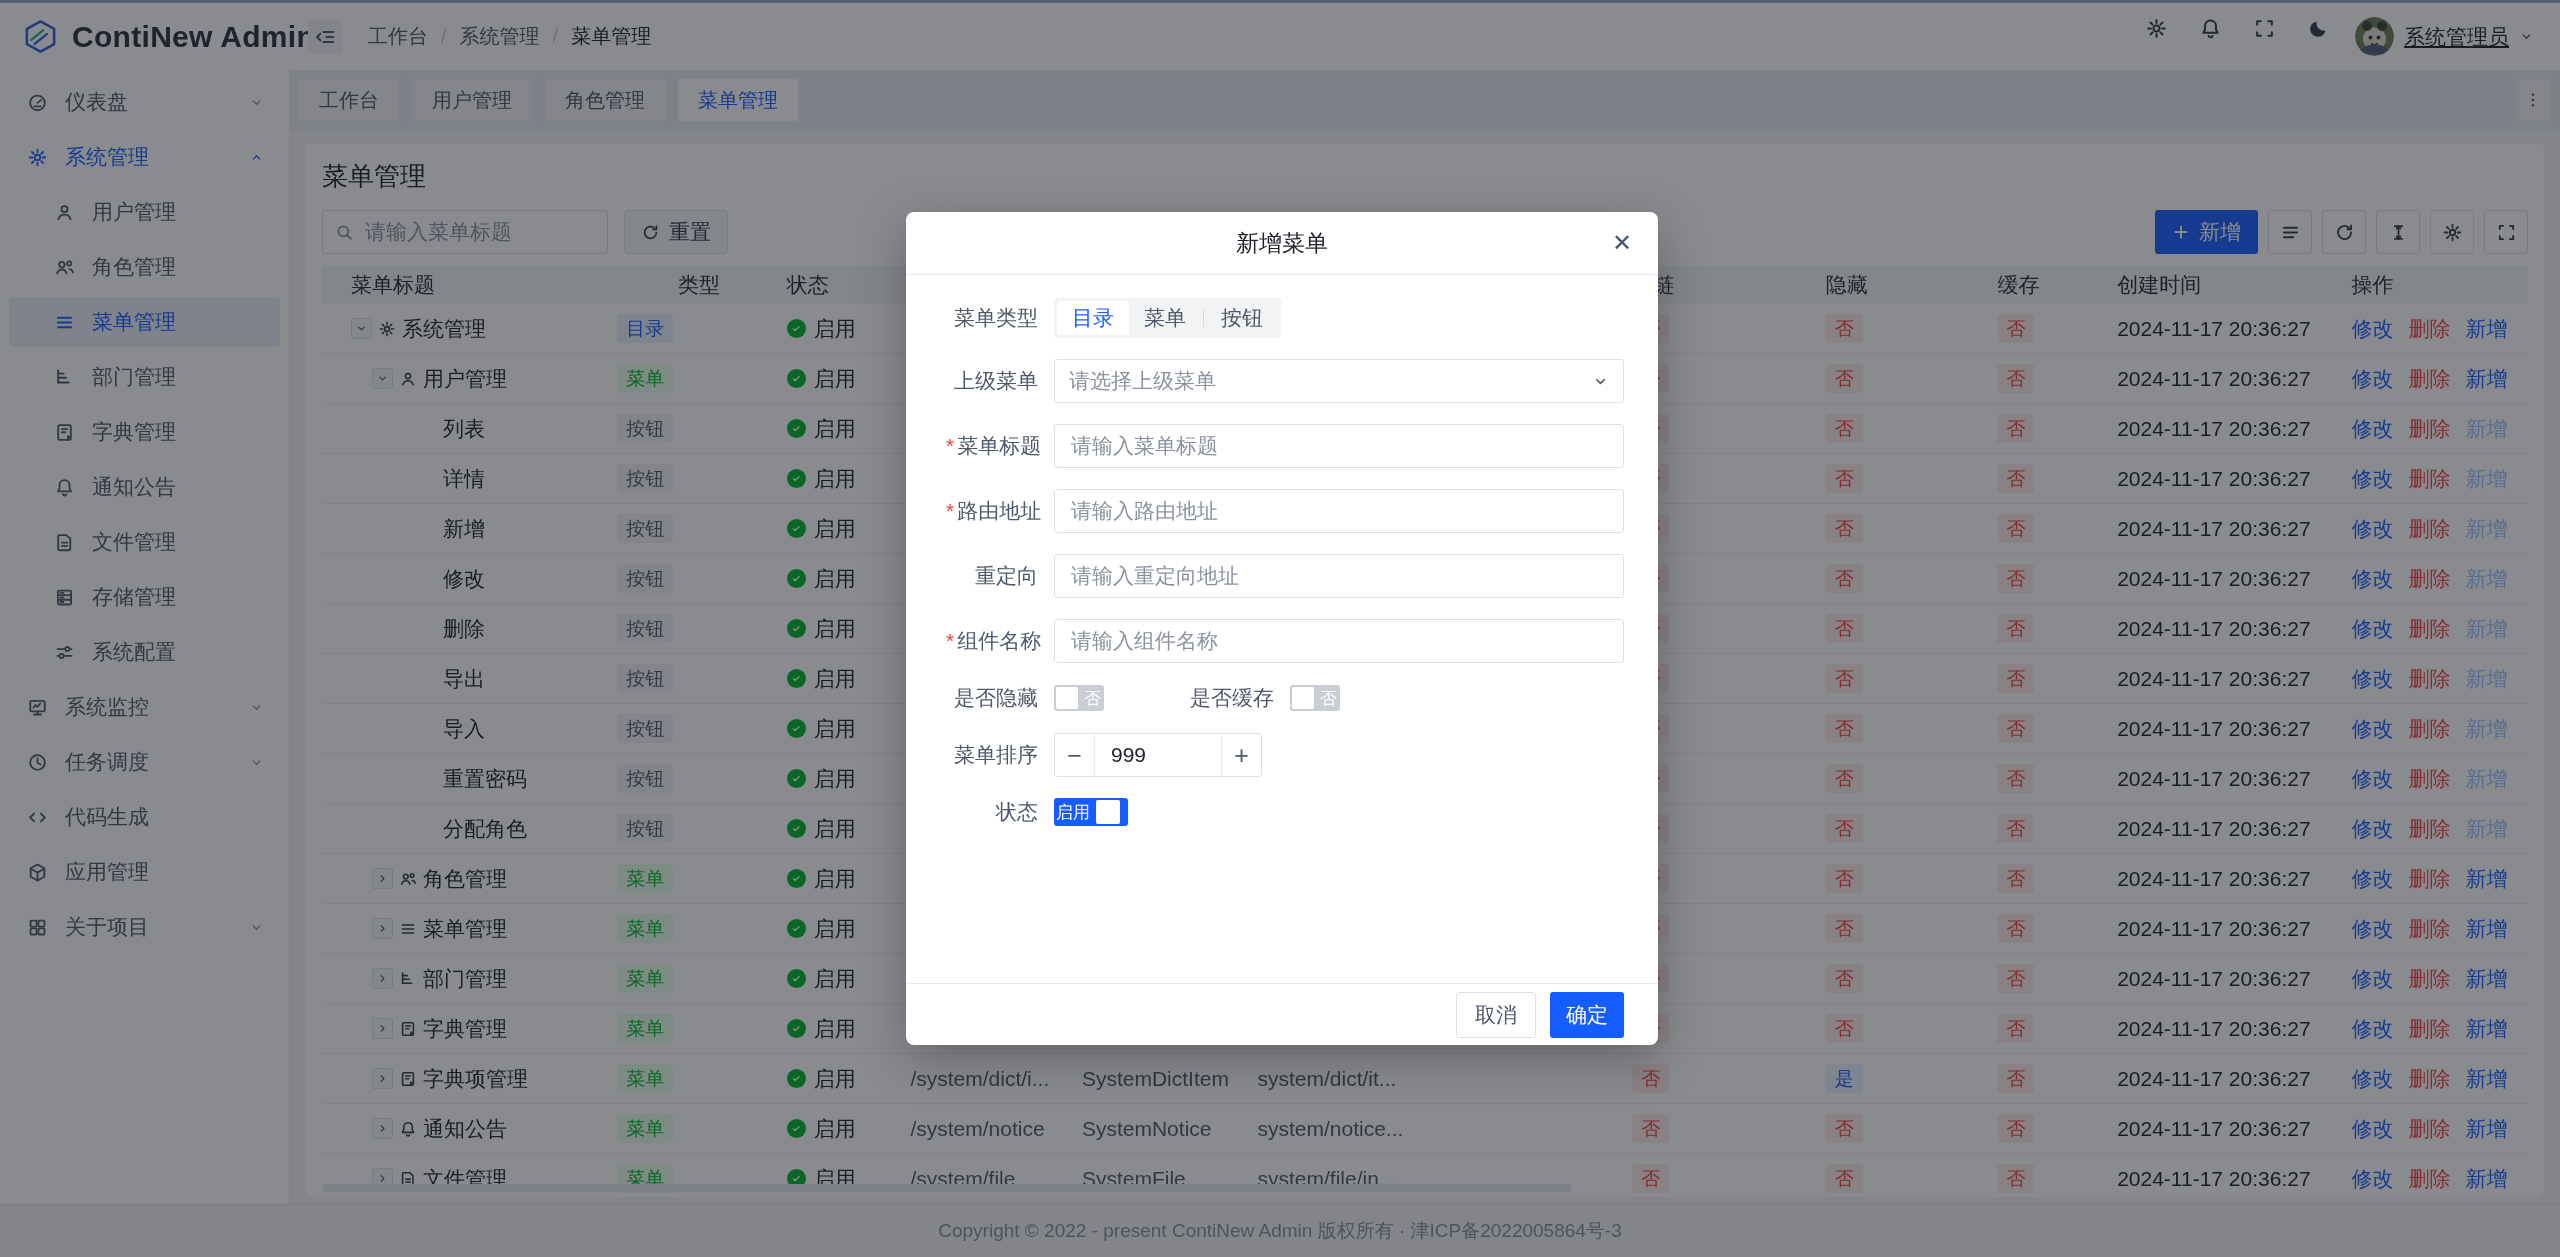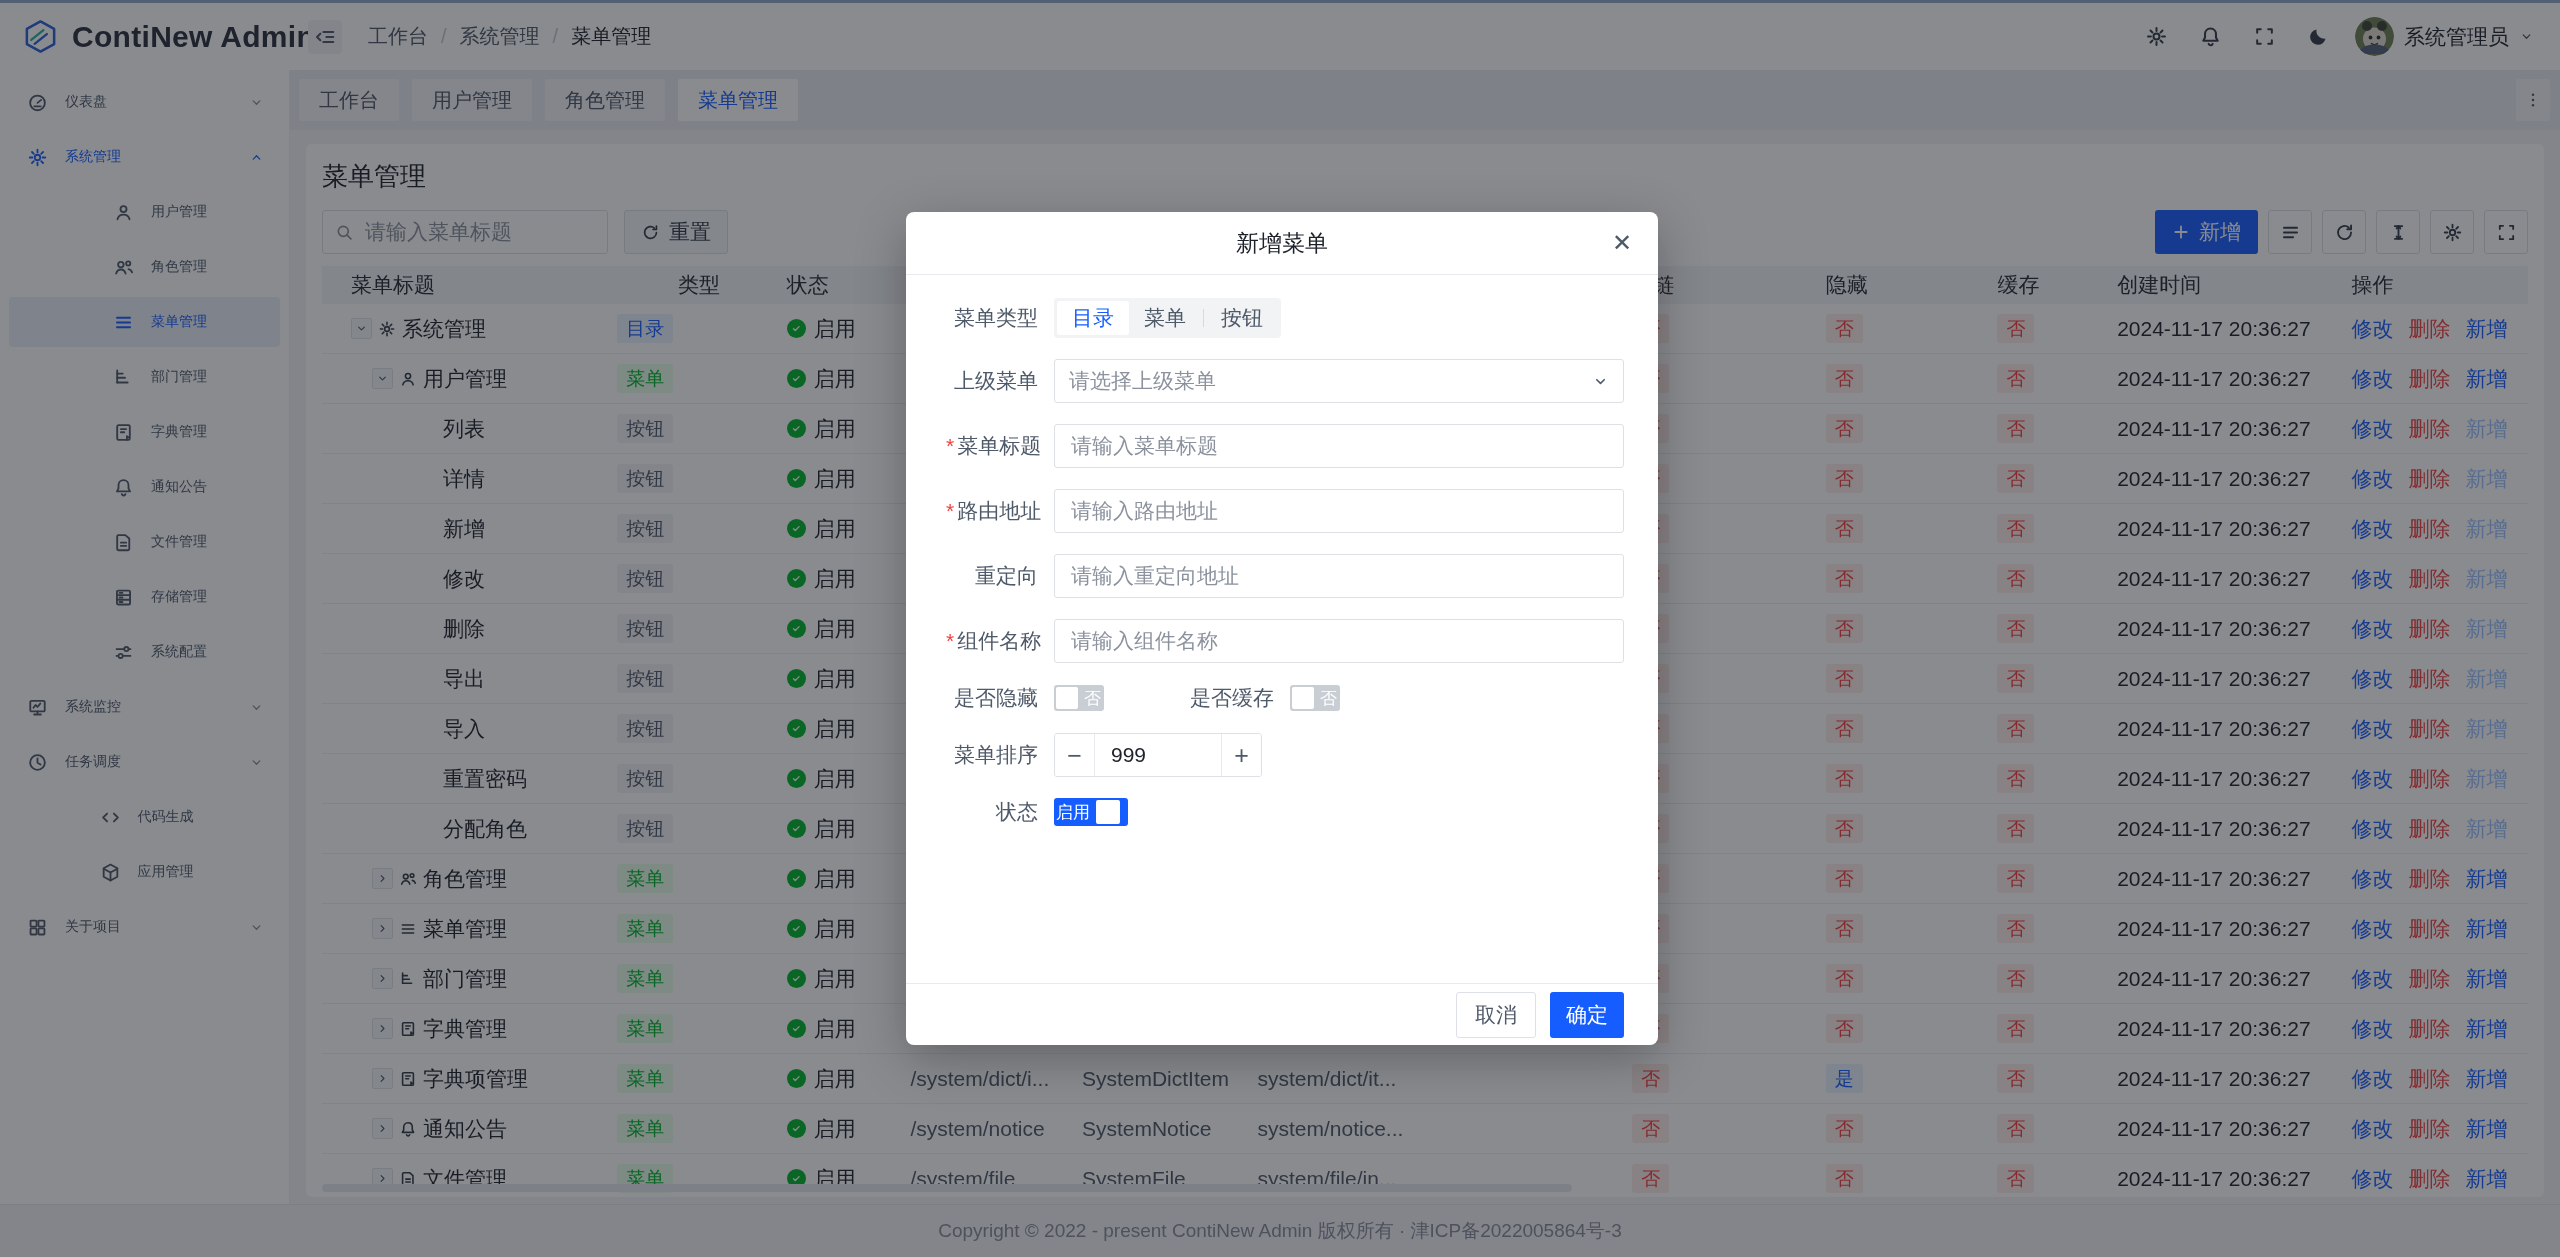--- a/index.html
+++ b/index.html
@@ -13,31 +13,31 @@
 
   
   .header{position:absolute;top:3px;left:0;right:0;height:67px;background:#fff;display:flex;align-items:center;z-index:5;}
   .logo{width:290px;box-sizing:border-box;display:flex;align-items:center;gap:13px;padding-left:22px;flex:none;}
   .logo-text{font-size:30px;font-weight:600;color:#2a2f3a;letter-spacing:.3px;white-space:nowrap;}
   .collapse-btn{width:34px;height:34px;background:#f2f3f5;border:0;border-radius:4px;display:flex;align-items:center;justify-content:center;color:#4e5969;margin-left:18px;}
   .collapse-btn .icon{width:22px;height:22px;}
   .breadcrumb{display:flex;align-items:center;gap:13px;font-size:20px;color:#4e5969;margin-left:26px;}
   .breadcrumb .crumb-last{color:#1d2129;}
   .breadcrumb .sep{color:#c2c7cf;}
-  .header-right{margin-left:auto;display:flex;align-items:center;gap:31px;padding-right:26px;}
+  .header-right{margin-left:auto;display:flex;gap:31px;padding-right:26px;text-decoration:underline;}
   .hicon{width:23px;height:23px;color:#333a47;}
   .hicon-btn{background:none;border:0;padding:0;display:flex;}
   .avatar{width:39px;height:39px;border-radius:50%;overflow:hidden;flex:none;display:block;}
   .user-chip{display:flex;align-items:center;gap:10px;margin-left:-6px;}
   .user-name{font-size:21px;color:#1d2129;white-space:nowrap;}
   .chev-sm{width:15px;height:15px;color:#4e5969;}
 
   
   .sidebar{position:absolute;top:70px;left:0;width:290px;bottom:53px;background:#fff;border-right:1px solid #eceef1;box-sizing:border-box;padding-top:2px;z-index:4;overflow:hidden;}
-  .side-item{height:50px;margin:5px 9px 0;border-radius:4px;display:flex;align-items:center;font-size:14px;color:#4e5969;box-sizing:border-box;padding:0 14px 0 18px;justify-content:center;}
+  .side-item{height:50px;margin:5px 9px 0;border-radius:4px;display:flex;align-items:center;font-size:21px;color:#4e5969;box-sizing:border-box;padding:0 14px 0 18px;}
   .side-item .icon{width:21px;height:21px;margin-right:17px;}
   .side-item.lvl1{padding-left:45px;}
   .side-item .side-label{white-space:nowrap;}
   .side-item .chev{margin-left:auto;width:15px;height:15px;color:#86909c;margin-right:2px;}
   .side-item.parent-active{color:#165dff;}
   .side-item.parent-active .chev{color:#165dff;}
   .side-item.selected{background:#e9eef9;color:#165dff;}
 
   
   .main{position:absolute;left:290px;top:70px;right:0;bottom:53px;}

